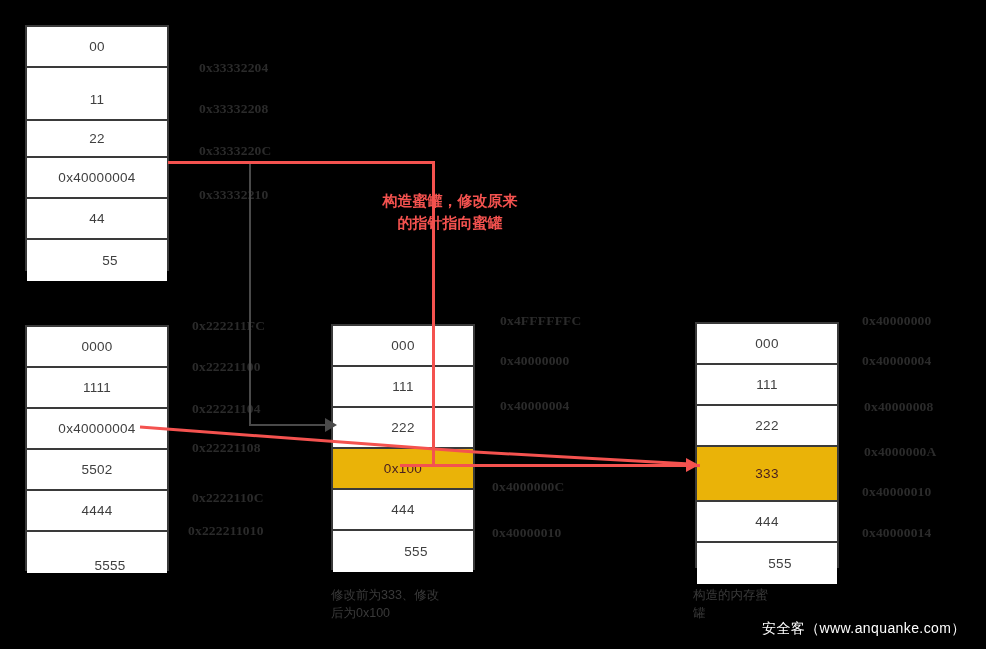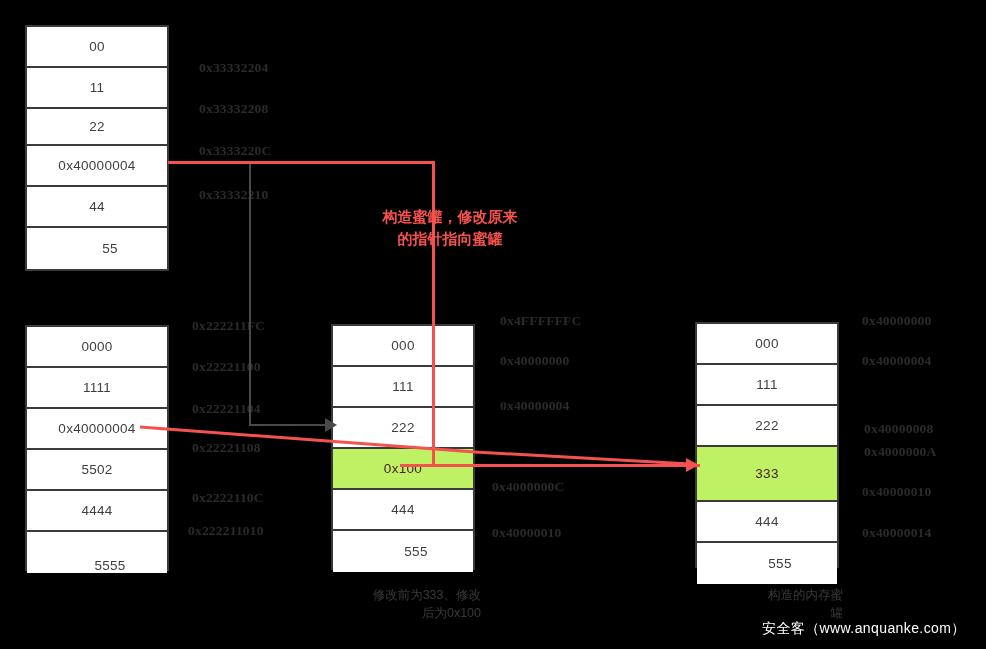--- a/index.html
+++ b/index.html
@@ -23,21 +23,21 @@
     box-sizing:border-box;
     border-bottom:2px solid #3a3a3a;
     display:flex;align-items:center;justify-content:center;
     font-family:"Liberation Sans","DejaVu Sans",sans-serif;
     font-size:13.5px;
     color:#3f3f3f;
     background:#ffffff;
     letter-spacing:.3px;
   }
   .memrow:last-child{border-bottom:none;padding-left:26px;}
-  .memrow.hot{background:#bef264;color:#4a2020;}
+  .memrow.hot{background:#eab308;color:#4a2020;}
 
   
   .addr{
     position:absolute;
     font-family:"Liberation Serif","DejaVu Serif",serif;
     font-size:13.5px;
     color:#2b2b2b;
     white-space:nowrap;
     z-index:3;
     font-weight:700;
@@ -68,29 +68,28 @@
   .note-red{
     position:absolute;
     color:#f4524f;
     font-family:"Liberation Sans","DejaVu Sans",sans-serif;
     font-size:15px;
     font-weight:700;
     line-height:1.45;
     text-align:center;
     white-space:nowrap;
     z-index:7;
-    margin-top:16px;
   }
   .caption{
     position:absolute;
     color:#3a3a3a;
     font-family:"Liberation Sans","DejaVu Sans",sans-serif;
     font-size:12.5px;
     line-height:1.45;
-    text-align:right;
+    text-align:left;
     z-index:3;
   }
   .watermark{
     position:absolute;
     color:#ffffff;
     font-family:"Liberation Sans","DejaVu Sans",sans-serif;
     font-size:14px;
     letter-spacing:.4px;
     white-space:nowrap;
     z-index:9;
@@ -114,21 +113,21 @@
 
   <svg id="slants" viewBox="0 0 986 649">
     <line x1="140" y1="427" x2="475" y2="452" stroke="#f4524f" stroke-width="3"></line>
     <line x1="475" y1="452" x2="690" y2="464" stroke="#f4524f" stroke-width="3"></line>
   </svg>
 
   <div class="memtable" style="left:25px;top:25px;width:144px;height:246px;">
     <div class="memrow" style="height:41px;">
         <span>00</span>
       </div>
-    <div class="memrow" style="height:41px;">
+    <div class="memrow" style="height:41px;margin-top:12px;">
         <span>11</span>
       </div>
     <div class="memrow" style="height:37px;">
         <span>22</span>
       </div>
     <div class="memrow" style="height:41px;">
         <span>0x40000004</span>
       </div>
     <div class="memrow" style="height:41px;">
         <span>44</span>
@@ -212,21 +211,21 @@
       </div>
     <div class="memrow" style="height:41px;">
         <span>444</span>
       </div>
     <div class="memrow" style="height:41px;">
         <span>555</span>
       </div>
   </div>
   <div class="addr" style="left:862px;top:313px;">0x40000000</div>
   <div class="addr" style="left:862px;top:353px;">0x40000004</div>
-  <div class="addr" style="left:864px;top:421px;">0x40000008</div>
+  <div class="addr" style="left:864px;top:399px;">0x40000008</div>
   <div class="addr" style="left:864px;top:444px;">0x4000000A</div>
   <div class="addr" style="left:862px;top:484px;">0x40000010</div>
   <div class="addr" style="left:862px;top:525px;">0x40000014</div>
   <div class="caption" style="left:693px;top:586px;width:150px;white-space:pre-line;">构造的内存蜜
 罐</div>
 
   <div class="note-red" style="left:355px;top:190px;width:190px;white-space:pre-line;">构造蜜罐，修改原来
 的指针指向蜜罐</div>
 
   <div class="watermark" style="left:762px;top:620px;">安全客（www.anquanke.com）</div>

